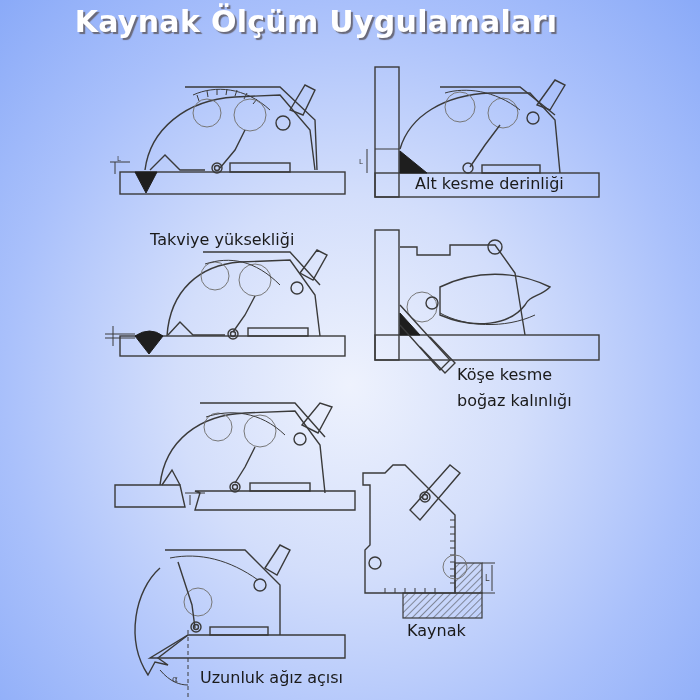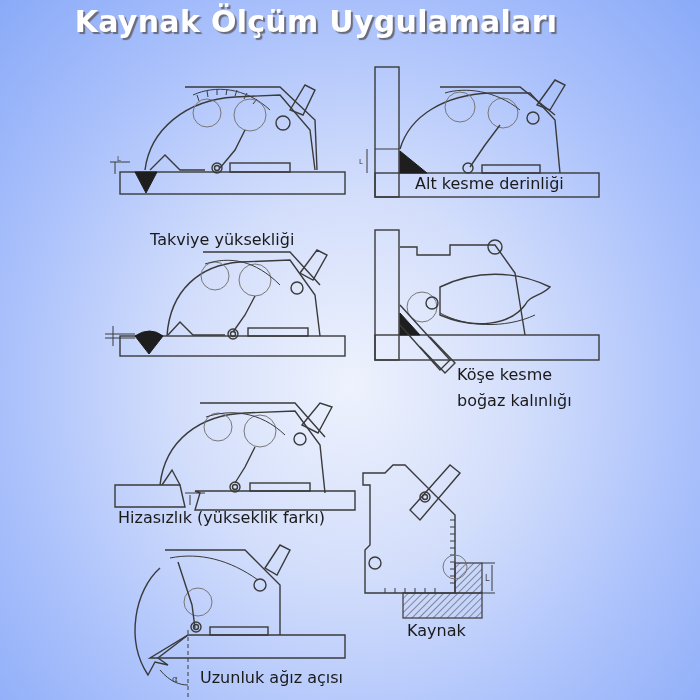--- a/index.html
+++ b/index.html
@@ -128,21 +128,20 @@
     <circle class="o" cx="190" cy="44" r="6"></circle>
     <circle class="c" cx="108" cy="32" r="14"></circle>
     <circle class="c" cx="150" cy="36" r="16"></circle>
     <path class="t" d="M96,22 C120,14 150,16 175,40"></path>
     <path class="o" d="M145,52 L135,72 L125,88"></path>
     <circle class="o" cx="125" cy="92" r="5"></circle>
       <circle class="o" cx="125" cy="92" r="2.5"></circle>
     <path class="o" d="M52,90 L62,75 L70,90"></path>
     <rect class="o" x="140" y="88" width="60" height="8"></rect>
   </svg>
-  <div class="lbl" style="left:8px;top:113px;">Hizasızlık (yükseklik farkı)</div>
 </div>
 
 <div class="panel" style="left:355px;top:455px;width:160px;height:190px;">
   <defs></defs>
   <svg width="160" height="190">
     <defs>
       <pattern id="hatch" width="5" height="5" patternUnits="userSpaceOnUse" patternTransform="rotate(45)">
         <line x1="0" y1="0" x2="0" y2="5" stroke="#3a3a3a" stroke-width="1"></line>
       </pattern>
     </defs>

